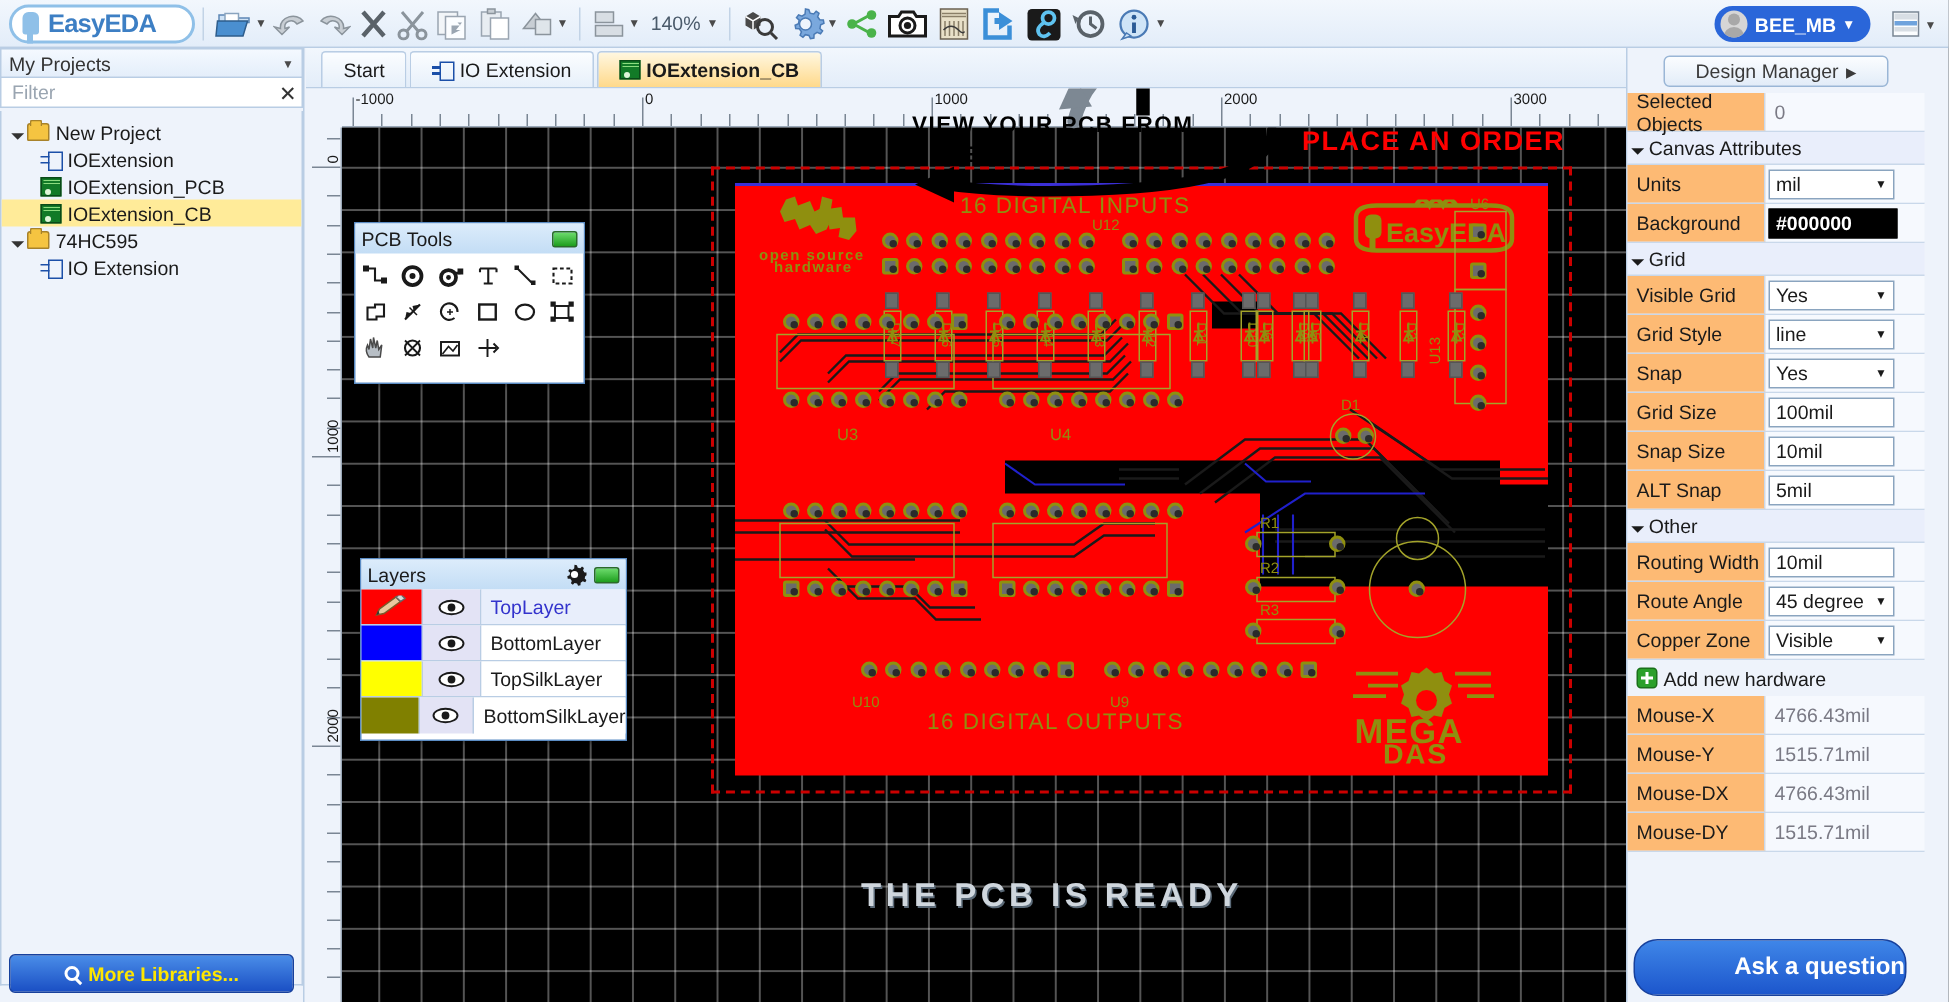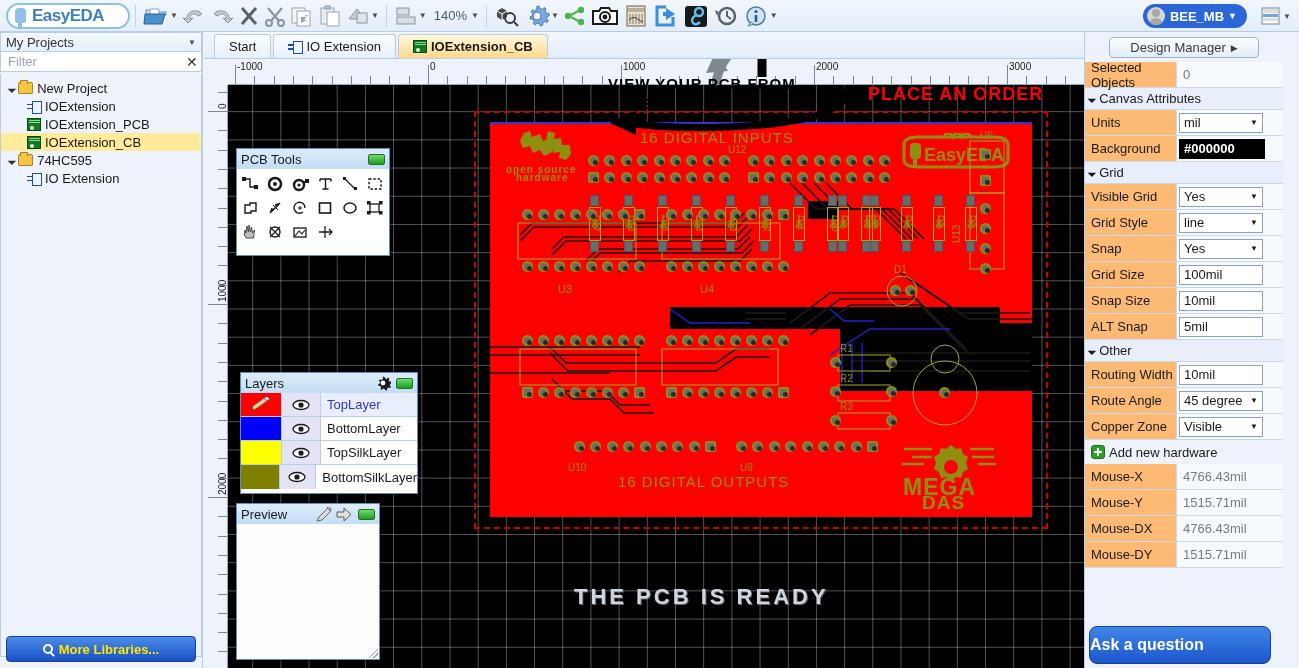--- a/index.html
+++ b/index.html
@@ -330,22 +330,22 @@
     background: #2aa02a; border: 1px solid #1a701a; border-radius: 3px;
   }
   .plusic:before, .plusic:after {
     content: ""; position: absolute; background: #fff;
   }
   .plusic:before { left: 5px; top: 2px; width: 2px; height: 8px; }
   .plusic:after { left: 2px; top: 5px; width: 8px; height: 2px; }
   #askq {
     position: absolute; left: 4px; bottom: 4px; width: 182px; height: 38px;
     background: linear-gradient(#3f86e8, #1c56cc);
-    border: 1px solid #17409c; border-radius: 8px;
-    display: flex; align-items: center; justify-content: flex-start;
+    border: 1px solid #17409c; border-radius: 16px;
+    display: flex; align-items: center; justify-content: flex-end;
     color: #fff; font-size: 16px; font-weight: bold; cursor: pointer;
   }
 </style>
 </head>
 <body>
 
 <div id="app">
 
   <div id="toolbar">
     <div class="logo">
@@ -1180,36 +1180,20 @@
             <svg width="18" height="12">
                 <ellipse cx="9" cy="6" rx="8" ry="4.5" fill="#fff" stroke="#1a1a1a" stroke-width="1.3"></ellipse>
                 <circle cx="9" cy="6" r="2.6" fill="#1a1a1a"></circle>
               </svg>
           </div>
           <div class="layname">BottomSilkLayer</div>
         </div>
       </div>
     </div>
 
-    <div class="float" id="preview" style="left:32px;top:444px;">
-      <div class="float-hdr">
-        <span class="flex">Preview</span>
-        <svg width="16" height="15" style="margin-right:4px;">
-          <path d="M1 14 l2 -4 9 -9 3 3 -9 9z" fill="#dcdcdc" stroke="#666"></path>
-          <path d="M11 1 l3 3 1.5 -1.5 -3 -3z" fill="#b8b8b8" stroke="#666"></path>
-        </svg>
-        <svg width="17" height="15" style="margin-right:5px;">
-          <path d="M1 5 h7 V1 l7 6.5 -7 6.5 V10 H1z" fill="#e0e0e0" stroke="#5a5a5a"></path>
-        </svg>
-        <span class="minibox"></span>
-      </div>
-      <div id="preview-body">
-        <div class="resizer"></div>
-      </div>
-    </div>
   </div>
 
   <div class="anno" id="anno-view">
     <div>VIEW YOUR PCB FROM</div>
     <div>HERE</div>
   </div>
   <div class="anno" id="anno-order">PLACE AN ORDER</div>
 
   <div id="right">
     <div id="dmbtn">

